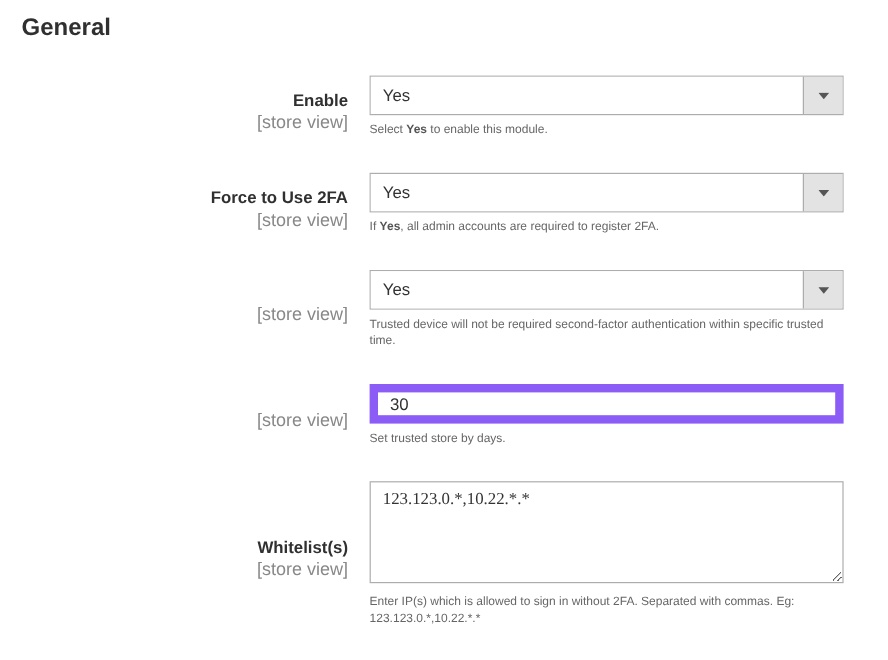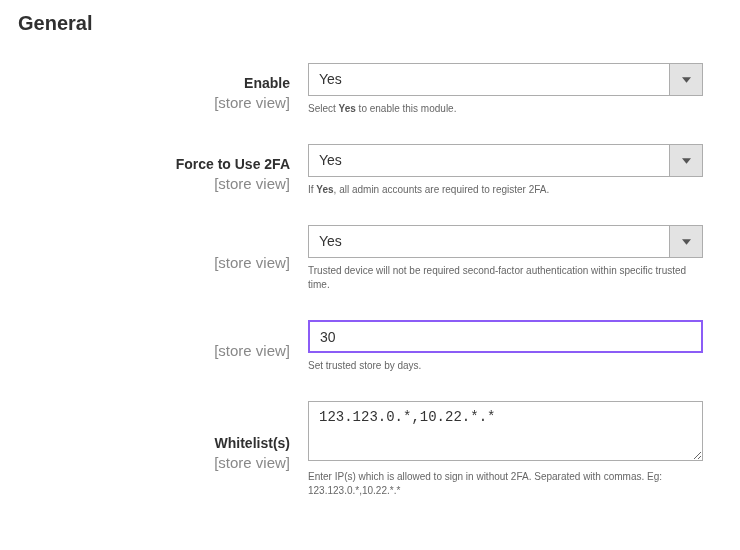--- a/index.html
+++ b/index.html
@@ -77,33 +77,33 @@
       cursor: pointer;
     }
     .select-arrow svg {
       width: 9px;
       height: 6px;
       fill: #555;
     }
     .text-input {
       width: 100%;
       height: 33px;
-      border: 2px solid #8b5cf6;
+      border: 7px solid #8b5cf6;
       padding: 7px 10px;
       font-size: 14px;
       font-family: inherit;
       color: #333;
     }
     .textarea-input {
       width: 100%;
-      height: 60px;
+      height: 85px;
       border: 1px solid #adadad;
       padding: 7px 10px;
       font-size: 14px;
-      font-family: Liberation Mono, monospace;
+      font-family: Liberation Serif, serif;
       color: #333;
       resize: both;
     }
     .field-hint {
       font-size: 10px;
       color: #666;
       margin-top: 6px;
       line-height: 1.4;
     }
     .field-hint b {

